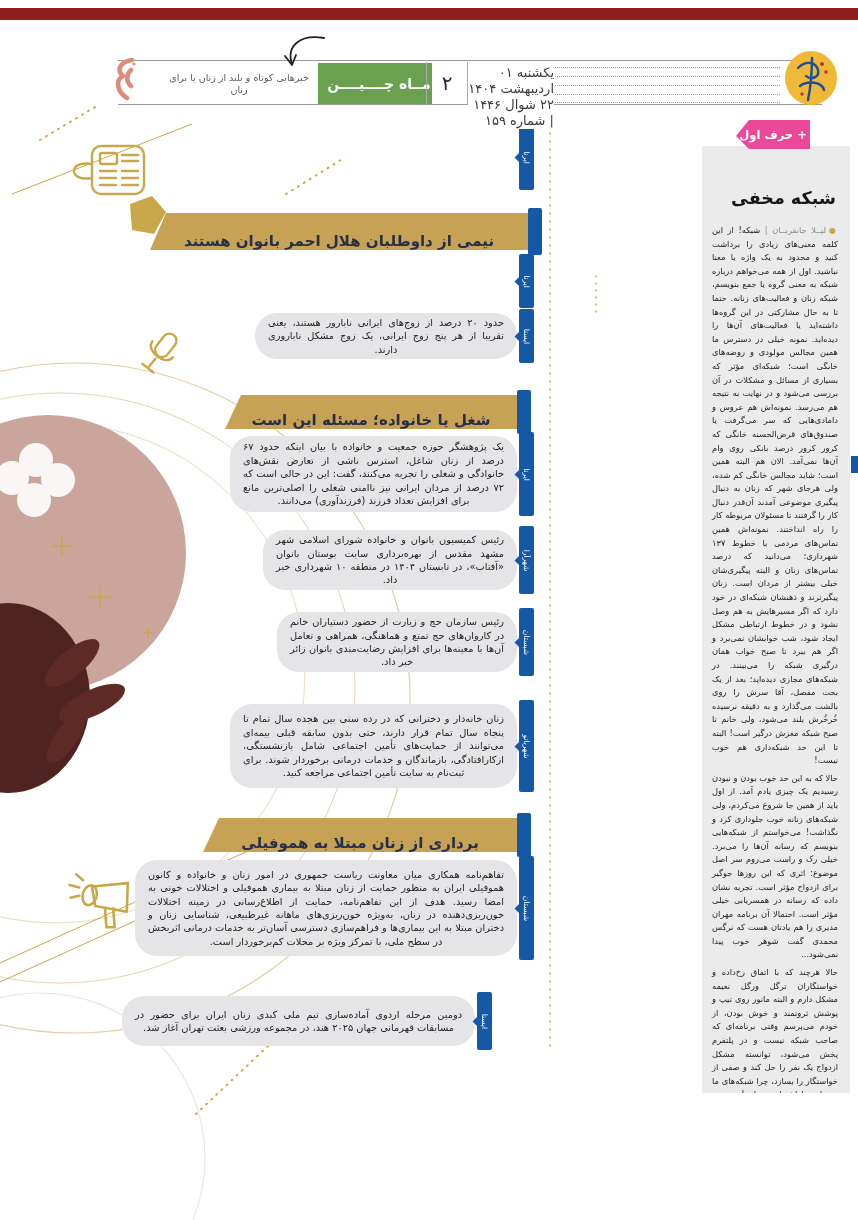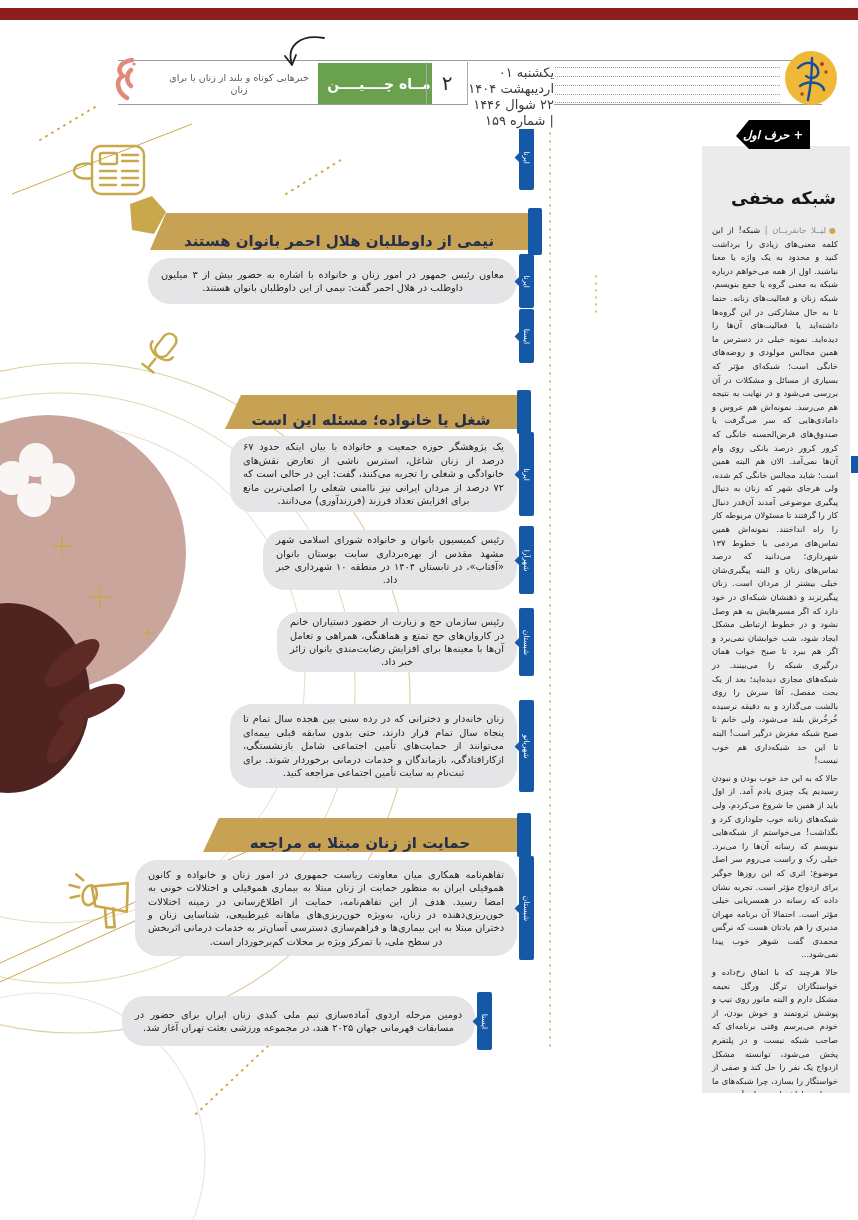--- a/index.html
+++ b/index.html
@@ -35,23 +35,23 @@
   .tag{position:absolute;width:15px;background:#1558a5;border-radius:2px;z-index:1;
        display:flex;align-items:center;justify-content:center;}
   .tag span{transform:rotate(90deg);color:#fff;font-size:7.5px;white-space:nowrap;letter-spacing:.5px;}
   .tag::before{content:"";position:absolute;left:-3.5px;top:50%;margin-top:-3.5px;width:7px;height:7px;
                background:#1558a5;transform:rotate(45deg);}
   .headline{position:absolute;background:#c8a254;color:#252e4a;display:flex;align-items:flex-end;
             justify-content:center;font-weight:bold;font-size:15px;z-index:1;
             clip-path:polygon(16px 0,100% 0,100% 100%,0 100%);}
   .hbar{position:absolute;width:14px;background:#1558a5;border-radius:2px;z-index:0;}
   
-  .fw-badge{position:absolute;left:736px;top:112px;width:74px;height:29px;background:#000000;color:#fff;
+  .fw-badge{position:absolute;left:736px;top:112px;width:74px;height:29px;background:#ec4899;color:#fff;
             display:flex;align-items:center;justify-content:center;font-size:11.5px;font-weight:bold;z-index:2;
-            clip-path:polygon(13px 0,100% 0,100% 100%,13px 100%,0 55%);font-style:italic;}
+            clip-path:polygon(13px 0,100% 0,100% 100%,13px 100%,0 55%);}
   .fw-panel{position:absolute;left:702px;top:138px;width:148px;height:947px;background:#ebebeb;z-index:1;
             overflow:hidden;}
   .fw-title{margin:42px 14px 0 10px;font-size:17.5px;font-weight:bold;color:#161616;text-align:right;}
   .fw-body{margin:16px 12px 0 10px;font-size:8.3px;line-height:13.6px;color:#222;text-align:justify;}
   .fw-body p{margin:0 0 4px 0;}
   .bullet{color:#c9a84c;font-size:8px;margin-left:3px;}
   .byline{color:#8a8a8a;}
   .sep{color:#8a8a8a;}
   .quote-mark{position:absolute;left:851px;top:448px;width:7px;height:17px;background:#1558a5;z-index:2;}
 </style>
@@ -147,27 +147,27 @@
 
   <div class="tag" style="left:519px;top:116px;height:66px">
     <span>ایرنا</span>
   </div>
 
   <div class="hbar" style="left:528px;top:200px;height:47px"></div>
   <div class="headline" style="left:150px;top:205px;width:378px;height:37px">
     <span>نیمی از داوطلبان هلال احمر بانوان هستند</span>
   </div>
 
-  <div class="bubble" style="left:148px;top:250px;width:369px;height:46px">
-    <p>معاون رئیس جمهور در امور زنان و خانواده با اشاره به حضور بیش از ۳ میلیون داوطلب در هلال احمر گفت: نیمی از این داوطلبان بانوان هستند.</p>
-  </div>
   <div class="tag" style="left:519px;top:246px;height:54px">
     <span>ایرنا</span>
   </div>
 
+  <div class="bubble" style="left:255px;top:305px;width:262px;height:46px">
+    <p>حدود ۲۰ درصد از زوج‌های ایرانی نابارور هستند، یعنی تقریبا از هر پنج زوج ایرانی، یک زوج مشکل ناباروری دارند.</p>
+  </div>
   <div class="tag" style="left:519px;top:301px;height:54px">
     <span>ایسنا</span>
   </div>
 
   <div class="hbar" style="left:517px;top:382px;height:44px"></div>
   <div class="headline" style="left:225px;top:387px;width:292px;height:34px">
     <span>شغل یا خانواده؛ مسئله این است</span>
   </div>
 
   <div class="bubble" style="left:230px;top:428px;width:287px;height:76px">
@@ -193,21 +193,21 @@
 
   <div class="bubble" style="left:230px;top:696px;width:287px;height:84px">
     <p>زنان خانه‌دار و دخترانی که در رده سنی بین هجده سال تمام تا پنجاه سال تمام قرار دارند، حتی بدون سابقه قبلی بیمه‌ای می‌توانند از حمایت‌های تأمین اجتماعی شامل بازنشستگی، ازکارافتادگی، بازماندگان و خدمات درمانی برخوردار شوند. برای ثبت‌نام به سایت تأمین اجتماعی مراجعه کنید.</p>
   </div>
   <div class="tag" style="left:519px;top:692px;height:92px">
     <span>شهربانو</span>
   </div>
 
   <div class="hbar" style="left:517px;top:805px;height:44px"></div>
   <div class="headline" style="left:203px;top:810px;width:314px;height:34px">
-    <span>حمایت از زنان مبتلا به مراجعه</span>
+    <span>برداری از زنان مبتلا به هموفیلی</span>
   </div>
 
   <div class="bubble" style="left:135px;top:852px;width:382px;height:96px">
     <p>تفاهم‌نامه همکاری میان معاونت ریاست جمهوری در امور زنان و خانواده و کانون هموفیلی ایران به منظور حمایت از زنان مبتلا به بیماری هموفیلی و اختلالات خونی به امضا رسید. هدف از این تفاهم‌نامه، حمایت از اطلاع‌رسانی در زمینه اختلالات خون‌ریزی‌دهنده در زنان، به‌ویژه خون‌ریزی‌های ماهانه غیرطبیعی، شناسایی زنان و دختران مبتلا به این بیماری‌ها و فراهم‌سازی دسترسی آسان‌تر به خدمات درمانی اثربخش در سطح ملی، با تمرکز ویژه بر محلات کم‌برخوردار است.</p>
   </div>
   <div class="tag" style="left:519px;top:848px;height:104px">
     <span>شبستان</span>
   </div>
 
   <div class="bubble" style="left:122px;top:988px;width:353px;height:50px">

